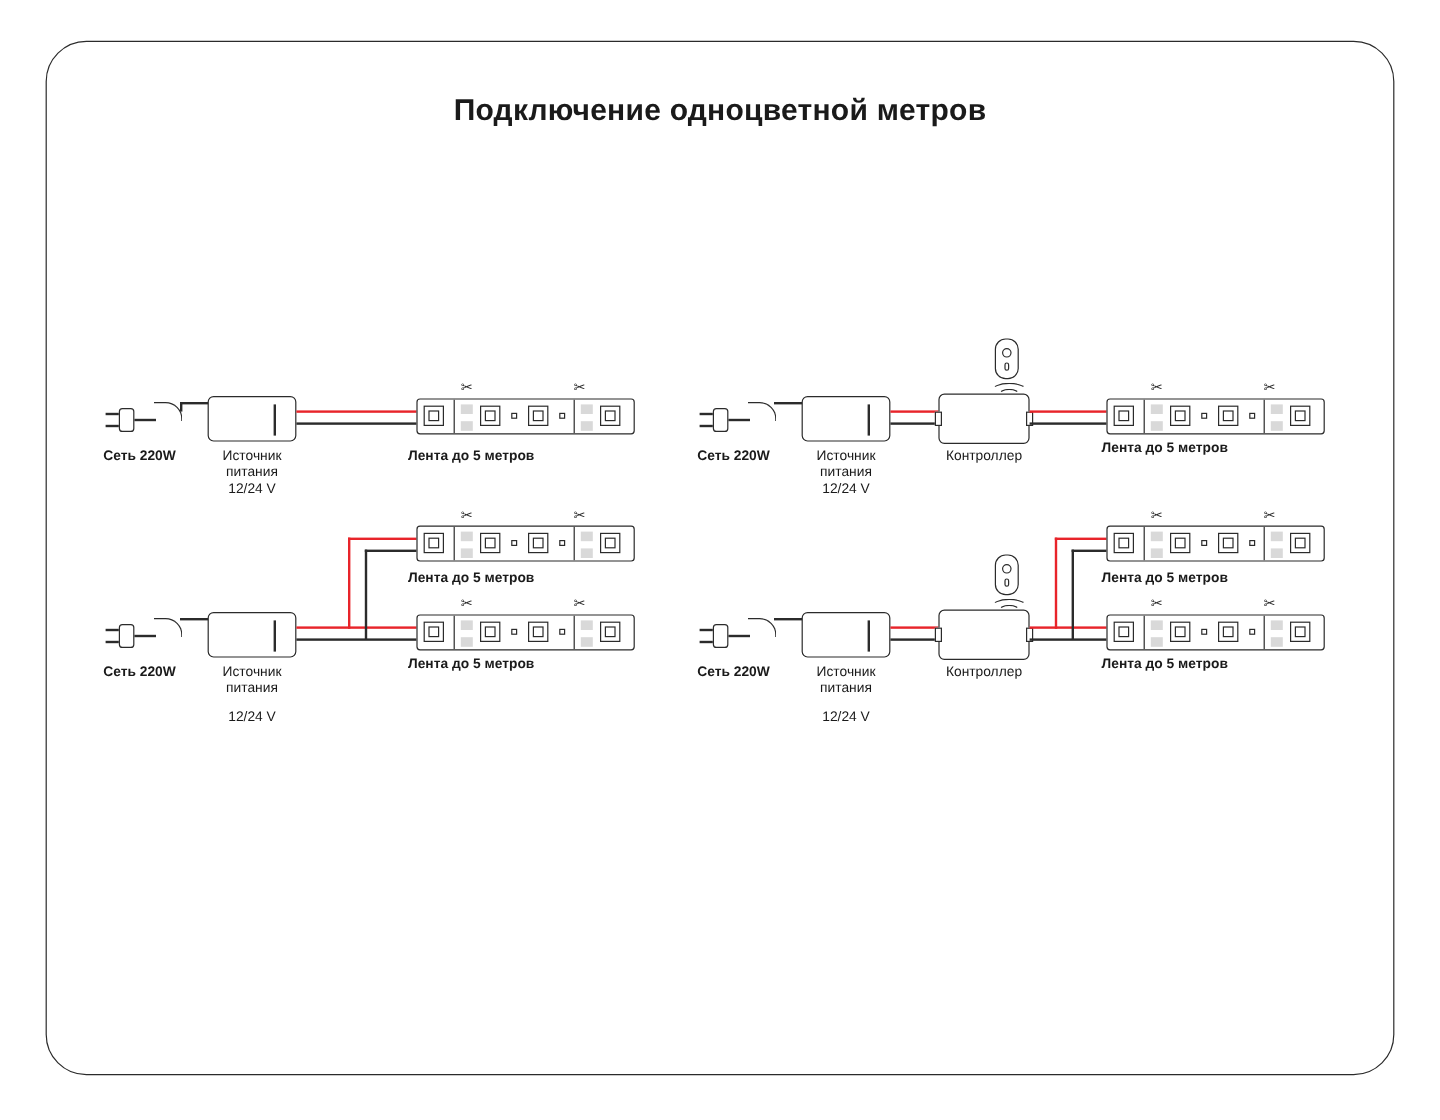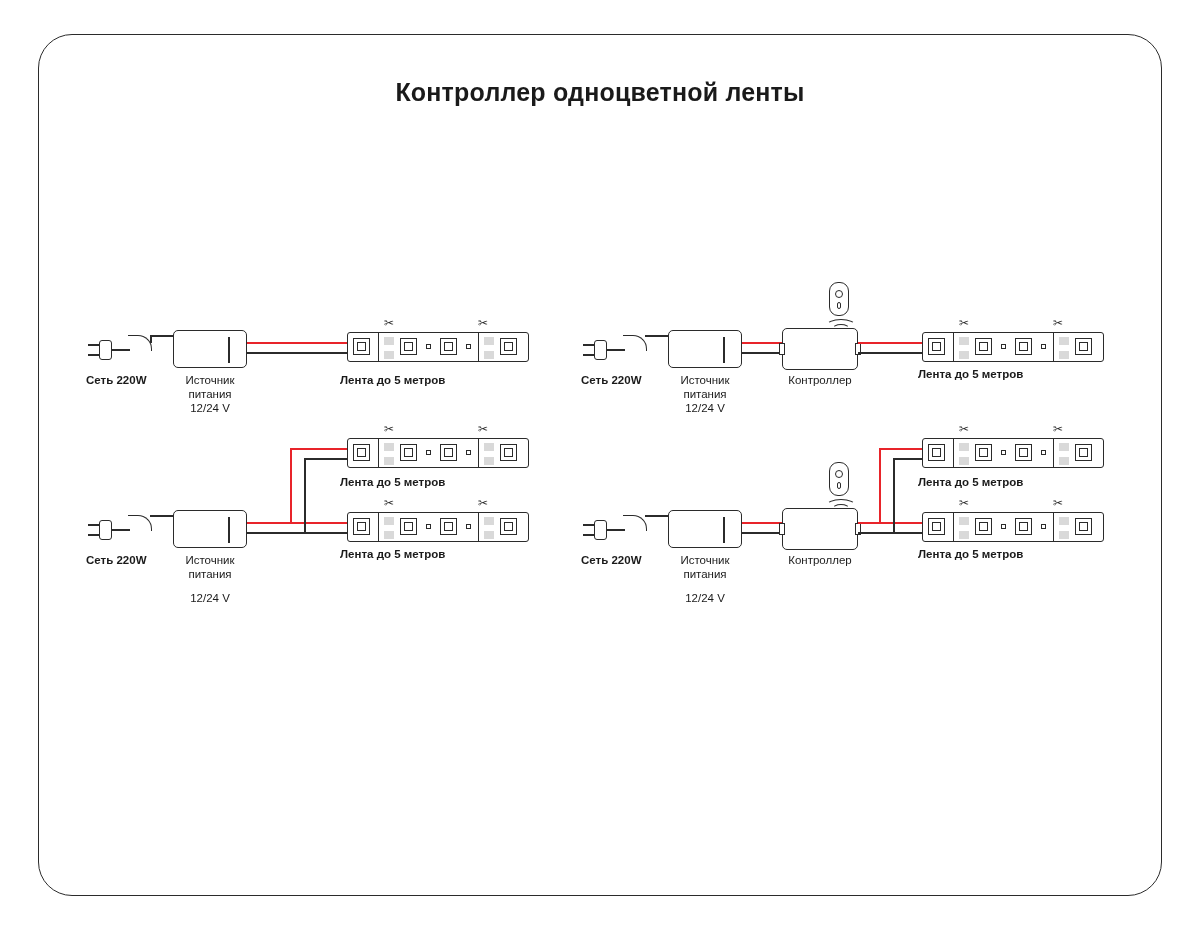--- a/index.html
+++ b/index.html
@@ -215,21 +215,21 @@
     color: #1a1a1a;
   }
   .lbl.bold { font-weight: bold; }
   .lbl.center { text-align: center; }
 </style>
 </head>
 <body>
 
 <div class="page-frame"></div>
 
-<div class="title">Контроллер одноцветной ленты</div>
+<div class="title">Подключение одноцветной метров</div>
 
 <div class="diagram" style="left:0;top:0;width:600px;height:420px;">
 
   <div class="plug" style="left:88px;top:340px;width:24px;height:20px;">
     <div class="prong" style="left:0;top:4px;"></div>
     <div class="prong" style="left:0;top:14px;"></div>
     <div class="body"></div>
   </div>
 
   <div class="wire" style="left:112px;top:349px;width:18px;height:1.8px;"></div>

